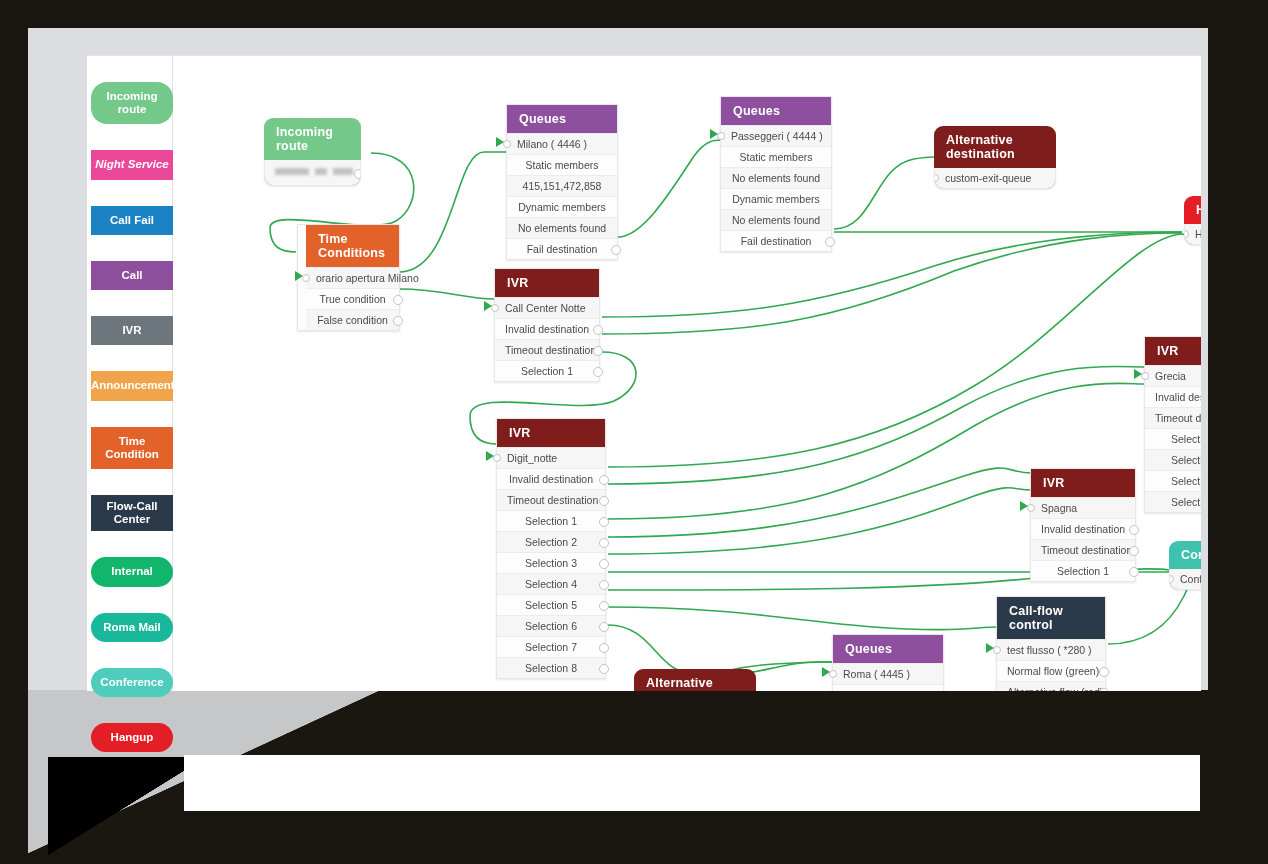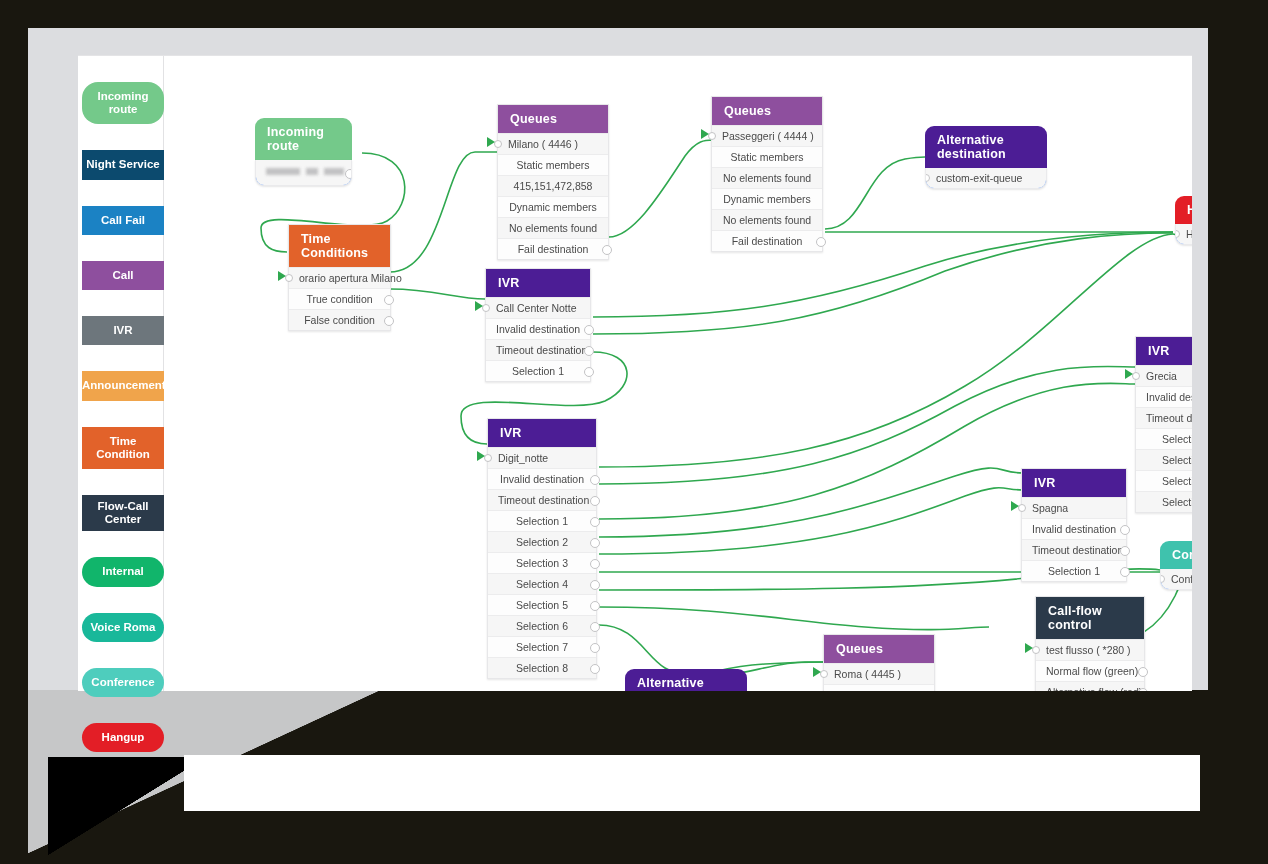--- a/index.html
+++ b/index.html
@@ -8,21 +8,21 @@
 
   
   .deco-grey-tri{position:absolute;left:28px;top:690px;width:352px;height:163px;
       background:linear-gradient(to bottom right,#c6c7c8 0%,#c6c7c8 50%,transparent 50.2%);}
   .deco-black-tri{position:absolute;left:48px;top:757px;width:158px;height:98px;
       background:linear-gradient(to bottom right,#000 0%,#000 50%,transparent 50.2%);}
   .deco-white-bar{position:absolute;left:184px;top:755px;width:1016px;height:56px;background:#fff;}
 
   
   .app-window{position:absolute;left:28px;top:28px;width:1180px;height:662px;background:#dcdde0;}
-  .app-body{position:absolute;left:50px;top:27px;width:1114px;height:635px;background:#fff;
+  .app-body{position:absolute;left:59px;top:27px;width:1114px;height:635px;background:#fff;
       border-top:1px solid #e4e4e6;}
 
   
   .palette{position:absolute;left:0;top:0;width:86px;height:635px;background:#fff;
       border-right:1px solid #e2e2e4;box-sizing:border-box;padding:26px 0 0 0;}
   .pal-item{width:82px;margin:0 0 26px 4px;color:#fff;font-size:11.5px;font-weight:bold;
       text-align:center;line-height:1.15;padding:8px 0;box-sizing:border-box;
       cursor:pointer;user-select:none;}
   .pal-item.two-line{padding:5px 0;}
   .r-pill{border-radius:16px;}
@@ -56,45 +56,45 @@
       border:1px solid #c3c3c5;top:50%;margin-top:-4px;}
   .port.out{right:-4px;}
   .port.in{left:-4px;border:none;background:transparent;}
   .port.in::after{content:"";position:absolute;left:-7px;top:-3px;border-style:solid;
       border-width:5px 0 5px 8px;border-color:transparent transparent transparent #2fa84f;}
   .port.in .dot{position:absolute;left:0;top:0;width:8px;height:8px;border-radius:50%;
       background:#fff;border:1px solid #c3c3c5;box-sizing:border-box;}
 
   
   .hd-green{background:#74c98a;} .hd-purple{background:#8e4f9e;}
-  .hd-orange{background:#e2622a;} .hd-grey{background:#4c1d95;}
+  .hd-orange{background:#e2622a;} .hd-grey{background:#7f1d1d;}
   .hd-red{background:#e31e26;} .hd-teal{background:#3fc2ad;}
   .hd-navy{background:#2b3a4a;}
 </style>
 </head>
 <body>
 
 <div class="deco-grey-tri"></div>
 <div class="deco-black-tri"></div>
 <div class="deco-white-bar"></div>
 
 <div class="app-window">
   <div class="app-body">
 
     <div class="palette" id="palette">
         <div class="pal-item r-pill" style="background: rgb(116, 201, 138);">Incoming route</div>
-        <div class="pal-item r-flat" style="background: #0c4a6e;">Night Service</div>
+        <div class="pal-item r-flat" style="background: #ec4899; font-style: italic;">Night Service</div>
         <div class="pal-item r-flat" style="background: rgb(27, 130, 196);">Call Fail</div>
         <div class="pal-item r-flat" style="background: rgb(142, 79, 158);">Call</div>
         <div class="pal-item r-flat" style="background: rgb(109, 118, 124);">IVR</div>
         <div class="pal-item r-flat" style="background: rgb(240, 164, 75);">Announcement</div>
         <div class="pal-item r-flat" style="background: rgb(226, 98, 42);">Time Condition</div>
         <div class="pal-item r-flat two-line" style="background: rgb(43, 58, 74);">Flow-Call Center</div>
         <div class="pal-item r-pill" style="background: rgb(17, 181, 107);">Internal</div>
-        <div class="pal-item r-pill" style="background: rgb(25, 184, 154);">Voice Roma</div>
+        <div class="pal-item r-pill" style="background: rgb(25, 184, 154);">Roma Mail</div>
         <div class="pal-item r-pill" style="background: rgb(78, 205, 189);">Conference</div>
         <div class="pal-item r-pill" style="background: rgb(227, 30, 38);">Hangup</div>
       </div>
 
     <div class="canvas">
 
       <svg class="wires" viewBox="0 0 1027 635" preserveAspectRatio="none">
         <g fill="none" stroke="#2fa84f" stroke-width="1.6">
 
           <path d="M197,97 C250,97 248,150 222,165 C196,180 96,150 96,172 C96,192 108,196 122,196"></path>
@@ -146,21 +146,21 @@
       <div class="node round" style="left:90px;top:62px;width:97px;">
         <div class="node-hd hd-green">Incoming route</div>
         <div class="rows">
           <div class="row title-row redacted">
             <span class="redacted-bar"></span>
             <span class="port out"></span>
           </div>
         </div>
       </div>
 
-      <div class="node" style="left:123px;top:168px;width:103px;">
+      <div class="node" style="left:123px;top:168px;width:103px;padding-left:8px;">
         <div class="node-hd hd-orange">Time Conditions</div>
         <div class="row title-row">orario apertura Milano<span class="port in">
               <span class="dot"></span>
             </span></div>
         <div class="row indent alt">True condition<span class="port out"></span></div>
         <div class="row indent">False condition<span class="port out"></span></div>
       </div>
 
       <div class="node" style="left:332px;top:48px;width:112px;">
         <div class="node-hd hd-purple">Queues</div>
@@ -256,21 +256,21 @@
 
       <div class="node round" style="left:995px;top:485px;width:90px;">
         <div class="node-hd hd-teal">Conference</div>
         <div class="rows">
           <div class="row title-row">Conference ( 8888 )<span class="port in">
                 <span class="dot"></span>
               </span></div>
         </div>
       </div>
 
-      <div class="node" style="left:822px;top:540px;width:110px;margin-left:48px;">
+      <div class="node" style="left:822px;top:540px;width:110px;">
         <div class="node-hd hd-navy">Call-flow control</div>
         <div class="row title-row">test flusso ( *280 )<span class="port in">
               <span class="dot"></span>
             </span></div>
         <div class="row indent alt">Normal flow (green)<span class="port out"></span></div>
         <div class="row indent">Alternative flow (red)<span class="port out"></span></div>
       </div>
 
       <div class="node round" style="left:460px;top:613px;width:122px;">
         <div class="node-hd hd-grey">Alternative destination</div>

